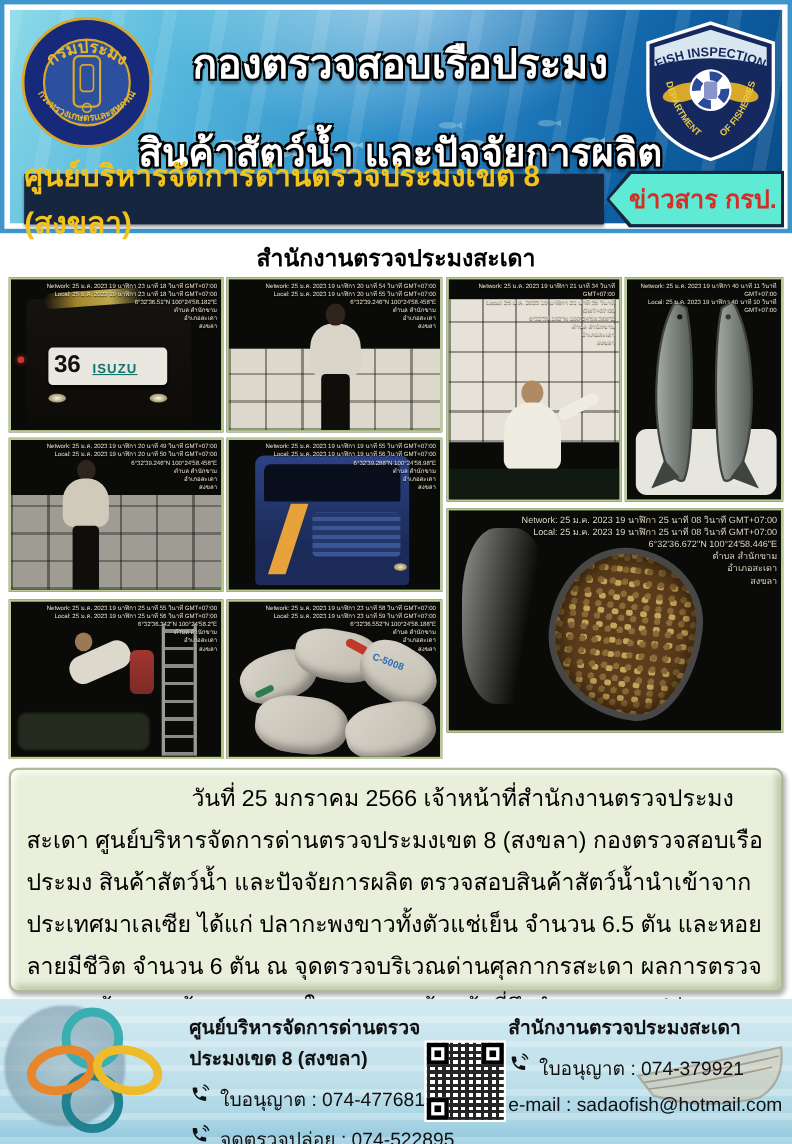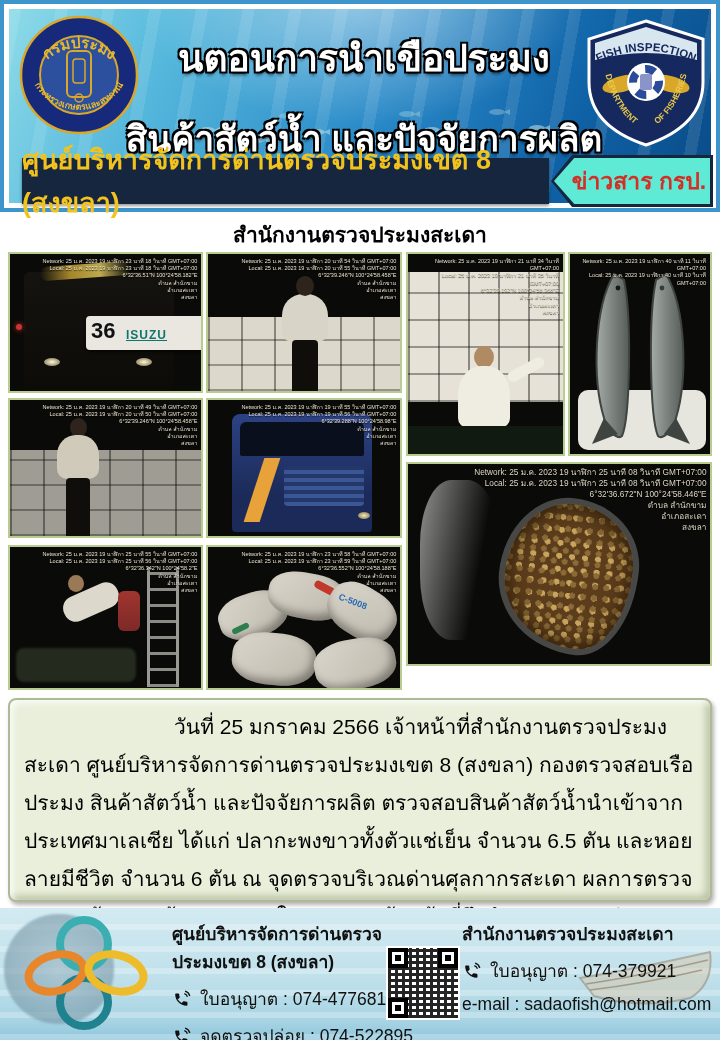--- a/index.html
+++ b/index.html
@@ -48,21 +48,21 @@
   
   figure.ph{position:absolute;margin:0;border:2px solid #b9cc90;box-sizing:border-box;overflow:hidden;background:#0a0a08;}
   .ts{position:absolute;top:3px;right:4px;z-index:9;text-align:right;color:#ece5cd;font-size:6px;line-height:8px;
     white-space:pre-line;text-shadow:0 1px 1px rgba(0,0,0,.8);transform:scale(.92);transform-origin:top right;}
   .ts-big{font-size:9px;line-height:12px;color:#ded7c4;}
 
   
   .p1{left:8px;top:252px;width:195px;height:141px;}
   .p1 .cab{position:absolute;left:14px;top:18px;width:150px;height:118px;background:linear-gradient(#15130f,#0c0b08);border-radius:6px;}
   .p1 .glare{position:absolute;left:30px;top:10px;width:90px;height:14px;background:linear-gradient(90deg,transparent,#c8a332,#e7cf5e,transparent);transform:rotate(-4deg);opacity:.8;border-radius:8px;}
-  .p1 .panel{position:absolute;left:34px;top:62px;width:124px;height:34px;background:#e9e7e0;border-radius:4px;box-shadow:0 2px 3px rgba(0,0,0,.6);margin-left:42px;}
+  .p1 .panel{position:absolute;left:34px;top:62px;width:108px;height:34px;background:#e9e7e0;border-radius:4px;box-shadow:0 2px 3px rgba(0,0,0,.6);}
   .p1 .num{position:absolute;left:5px;top:2px;font-size:22px;font-weight:bold;color:#111;}
   .p1 .brand{position:absolute;left:40px;top:12px;font-size:12px;font-weight:bold;letter-spacing:1px;color:#0f766e;text-decoration:underline;}
   .p1 .light{position:absolute;width:16px;height:8px;border-radius:50%;background:radial-gradient(#fdf6d8,#6e6540);}
   .p1 .l1{left:34px;top:104px}.p1 .l2{left:126px;top:104px}
   .p1 .red{position:absolute;left:6px;top:70px;width:6px;height:6px;border-radius:50%;background:#c33;box-shadow:0 0 5px #c33;}
 
   
   .wall{position:absolute;left:0;right:0;bottom:0;
     background:repeating-linear-gradient(90deg,rgba(0,0,0,.38) 0 2px,transparent 2px 33px),
                repeating-linear-gradient(0deg,rgba(0,0,0,.32) 0 2px,transparent 2px 25px),#ddd8cc;}
@@ -142,21 +142,21 @@
     background:repeating-linear-gradient(0deg,rgba(255,255,255,.25) 0 6px,transparent 6px 22px),
                linear-gradient(#d3eaf2,#bfe0ea 55%,#a8d4e4 85%,#8fc6dc);}
   .rock{position:absolute;left:4px;top:6px;width:110px;height:110px;border-radius:45%;
     background:radial-gradient(#9db8c4,#7796a6 70%,transparent 72%);opacity:.6;filter:blur(1px);}
   .flogo{position:absolute;left:18px;top:2px;}
   .boat{position:absolute;right:0px;top:24px;opacity:.8;}
   .fcol{position:absolute;color:#101010;}
   .fcol1{left:172px;top:12px;width:260px;}
   .fcol2{left:462px;top:12px;width:252px;}
   .fhead{font-size:17.5px;font-weight:bold;margin-bottom:7px;}
-  .frow{display:flex;align-items:center;gap:9px;margin:9px 0;font-size:17.5px;}
+  .frow{display:flex;align-items:flex-start;gap:9px;margin:9px 0;font-size:17.5px;}
   .frow svg{flex:0 0 auto;}
   .femail{font-size:17.5px;margin-top:8px;}
   .qr{position:absolute;left:386px;top:38px;width:70px;height:70px;background:#fff;border:2px solid #fff;}
   .qr .dots{position:absolute;left:0;top:0;right:0;bottom:0;
     background:repeating-linear-gradient(0deg,#000 0 3px,transparent 3px 6px),
                repeating-linear-gradient(90deg,#000 0 3px,#fff 3px 7px);opacity:.85;}
   .qr .f{position:absolute;width:12px;height:12px;border:4px solid #000;background:#fff;}
   .qr .f::after{content:"";position:absolute;left:3px;top:3px;width:6px;height:6px;background:#000;}
   .qr .f1{left:0;top:0}.qr .f2{right:0;top:0}.qr .f3{left:0;bottom:0}
 </style>
@@ -205,21 +205,21 @@
         <text font-size="11.5" font-weight="bold" fill="#14265c"><textPath href="#bTop" startOffset="50%" text-anchor="middle">FISH INSPECTION</textPath></text>
         <ellipse cx="40" cy="66" rx="20" ry="8" fill="#d9a72a" transform="rotate(-14 40 66)"></ellipse>
         <ellipse cx="88" cy="66" rx="20" ry="8" fill="#d9a72a" transform="rotate(14 88 66)"></ellipse>
         <circle cx="64" cy="64" r="19" fill="#ffffff"></circle>
         <circle cx="64" cy="64" r="13" fill="#ffffff" stroke="#2a4a9a" stroke-width="8" stroke-dasharray="10 10"></circle>
         <rect x="58" y="56" width="12" height="16" rx="2" fill="#8a94c8"></rect>
         <text font-size="8.5" font-weight="bold" fill="#e8c94a"><textPath href="#bLeft" startOffset="50%" text-anchor="middle">DEPARTMENT</textPath></text>
         <text font-size="8.5" font-weight="bold" fill="#e8c94a"><textPath href="#bRight" startOffset="50%" text-anchor="middle">OF FISHERIES</textPath></text>
       </svg>
 
-      <div class="title1">นตอนการนำเขือประมง</div>
+      <div class="title1">กองตรวจสอบเรือประมง</div>
       <div class="title2">สินค้าสัตว์น้ำ และปัจจัยการผลิต</div>
 
       <div class="navybar">
         <span>ศูนย์บริหารจัดการด่านตรวจประมงเขต 8 (สงขลา)</span>
       </div>
       <div class="newstag">
         <div class="newstag-in">
           <span>ข่าวสาร กรป.</span>
         </div>
       </div>

